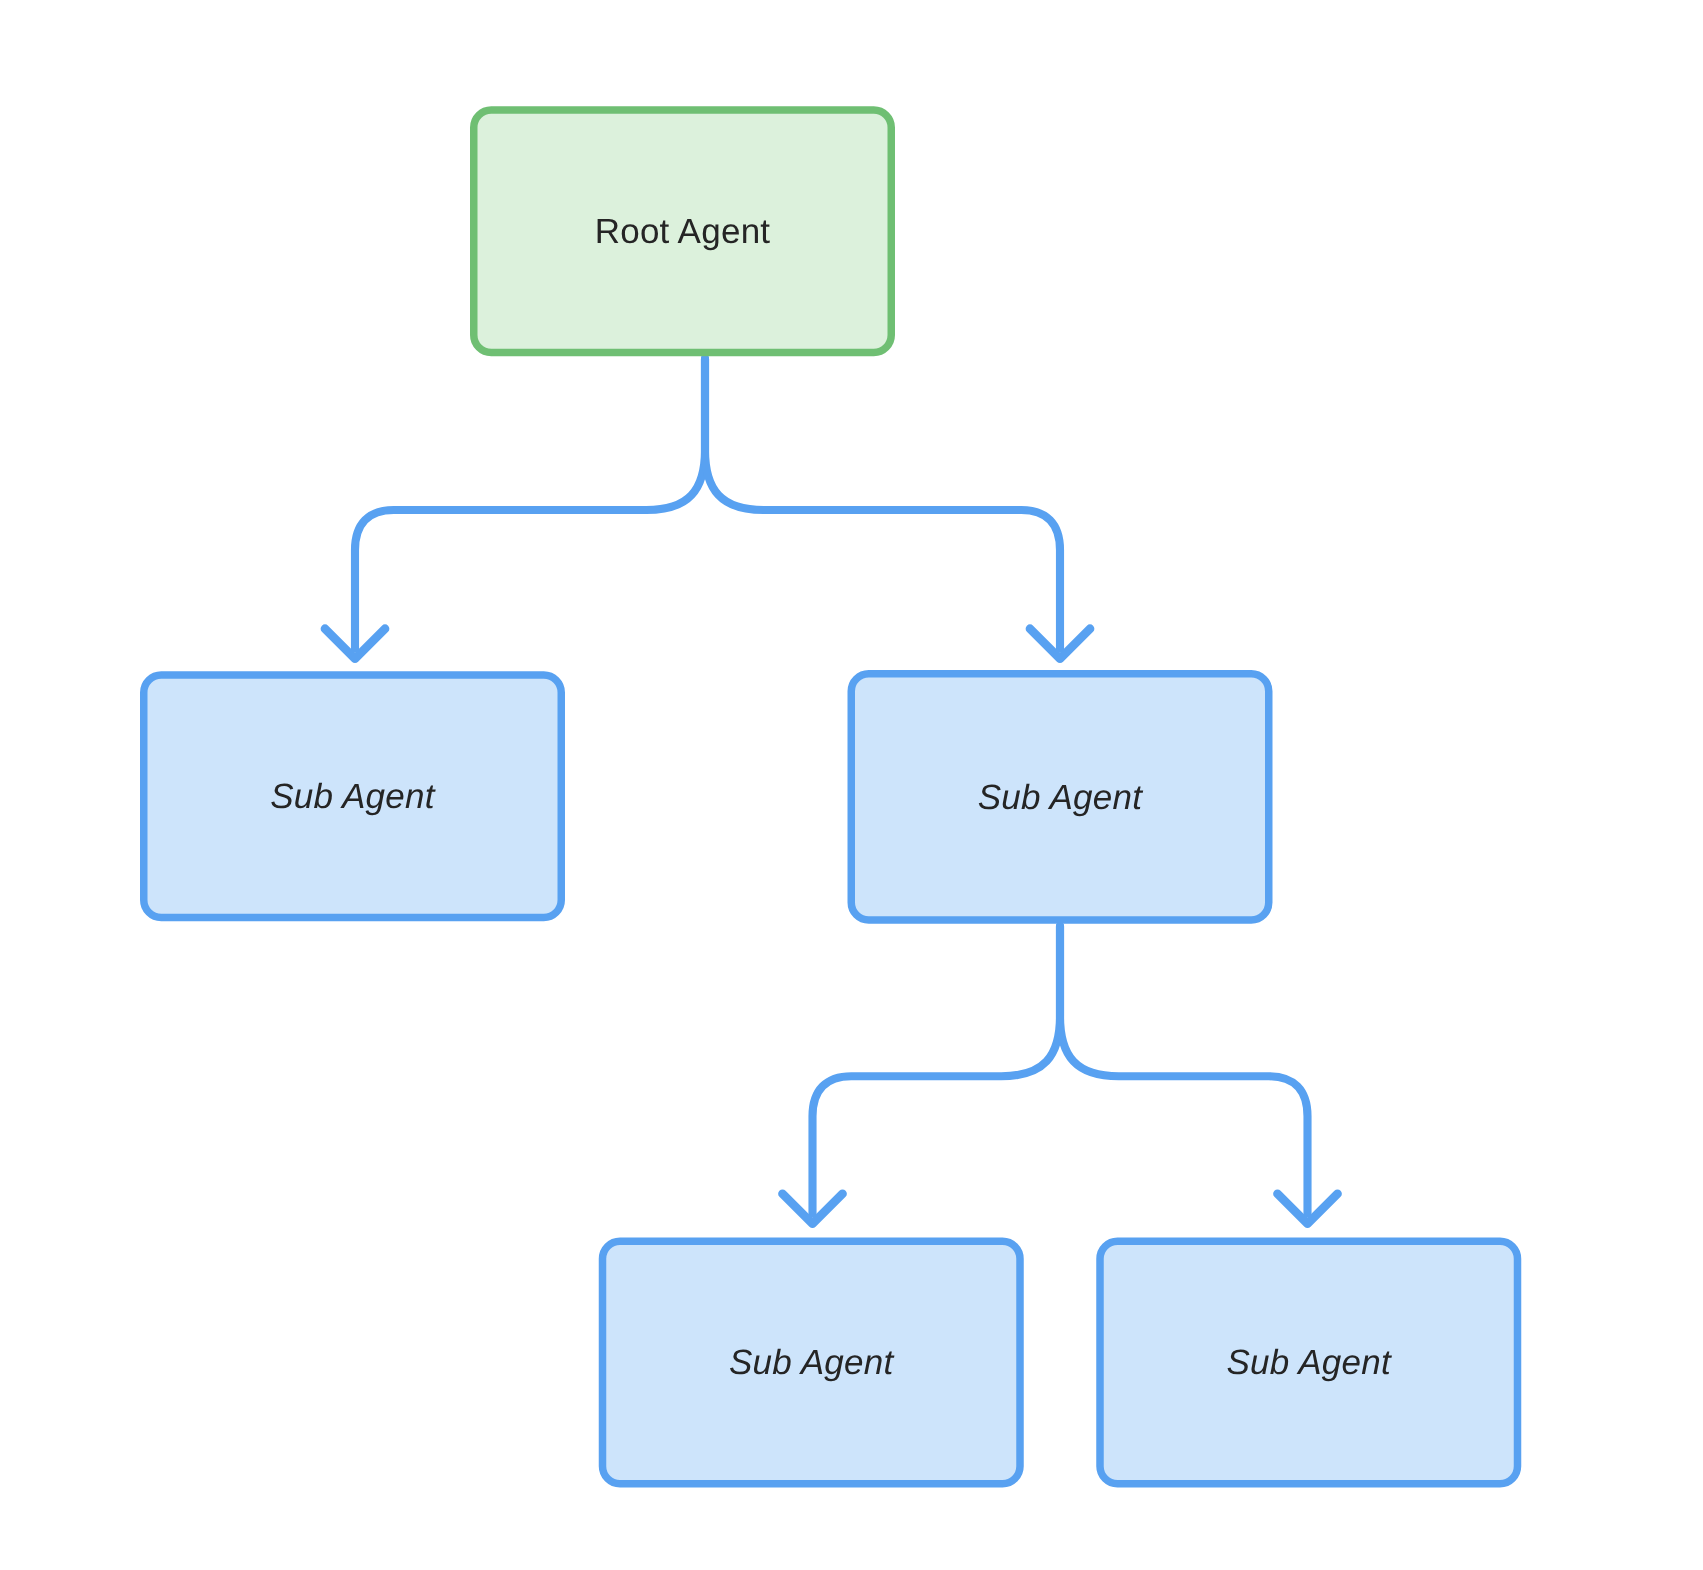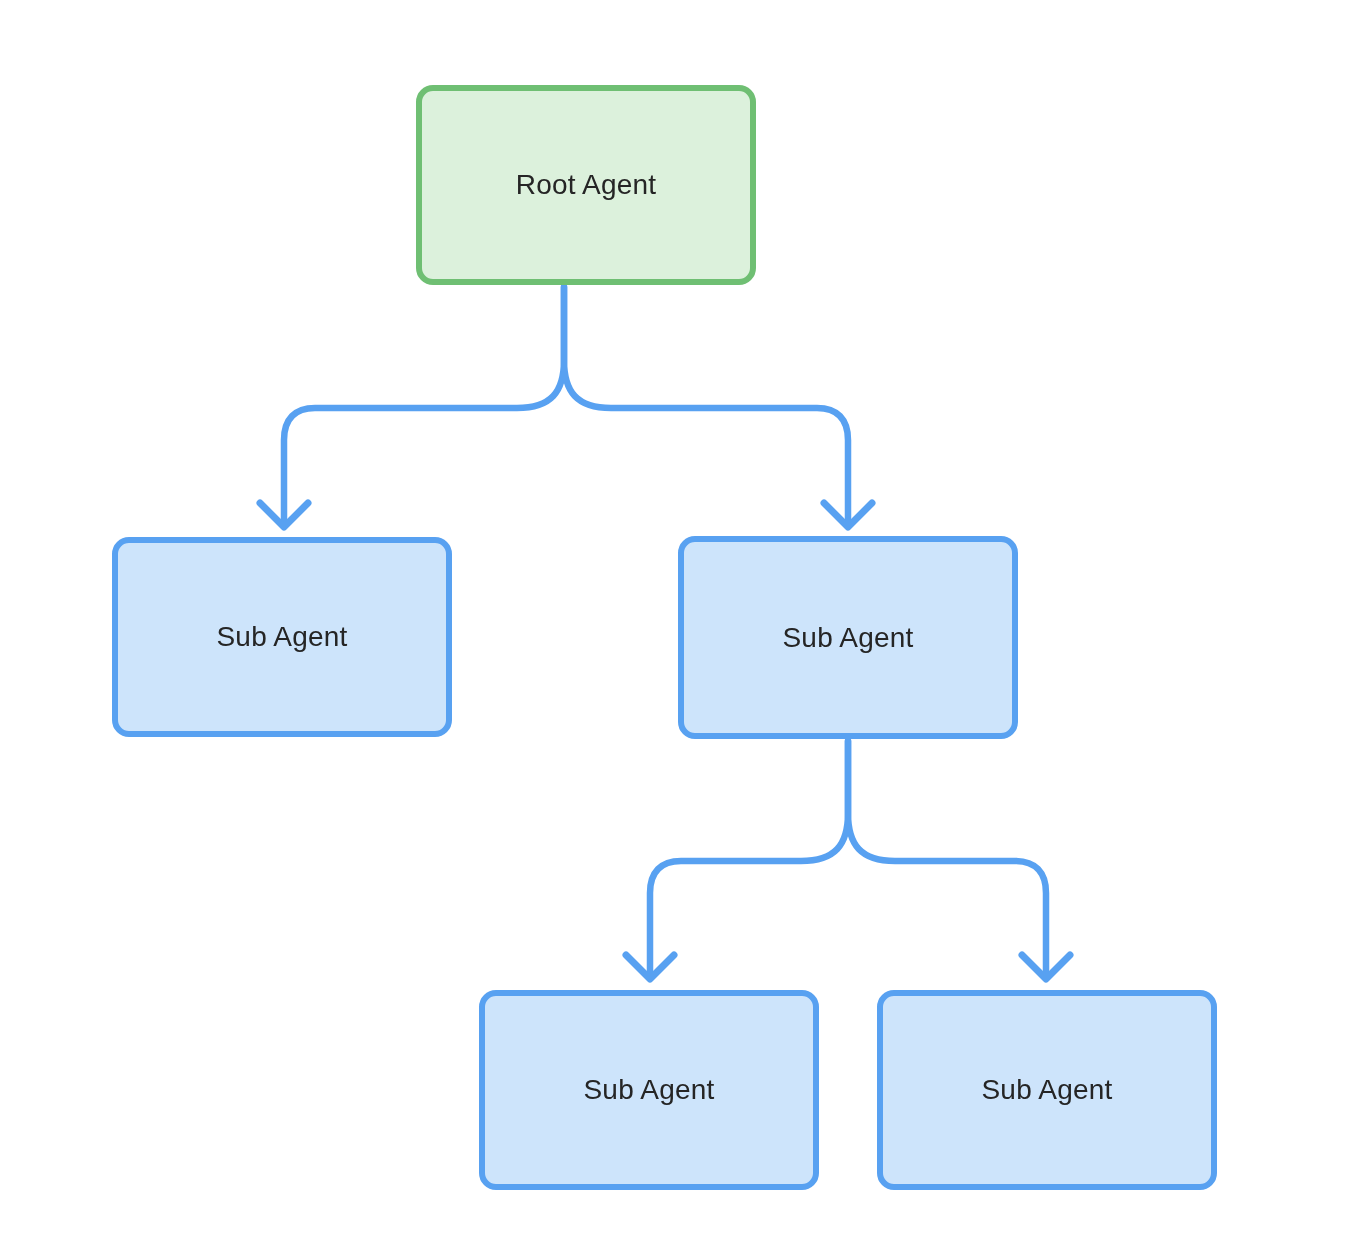--- a/index.html
+++ b/index.html
@@ -35,22 +35,23 @@
     letter-spacing: 0.2px;
     color: var(--text, #252525);
   }
   .node--root {
     background: var(--root_fill, #dcf1dc);
     border-color: var(--root_stroke, #6fbf73);
   }
   .node--sub {
     background: var(--sub_fill, #cde4fb);
     border-color: var(--sub_stroke, #58a1f1);
+    font-style: italic;
   }
-  #node-root        { left: 416px; top: 85px;  width: 340px; height: 200px; }
+  #node-root        { left: 376px; top: 85px;  width: 340px; height: 200px; }
   #node-sub-left    { left: 112px; top: 537px; width: 340px; height: 200px; }
   #node-sub-right   { left: 678px; top: 536px; width: 340px; height: 203px; }
   #node-sub-bleft   { left: 479px; top: 990px; width: 340px; height: 200px; }
   #node-sub-bright  { left: 877px; top: 990px; width: 340px; height: 200px; }
   .edge-path {
     fill: none;
     stroke-width: 6.5;
     stroke-linecap: round;
     stroke-linejoin: round;
   }

